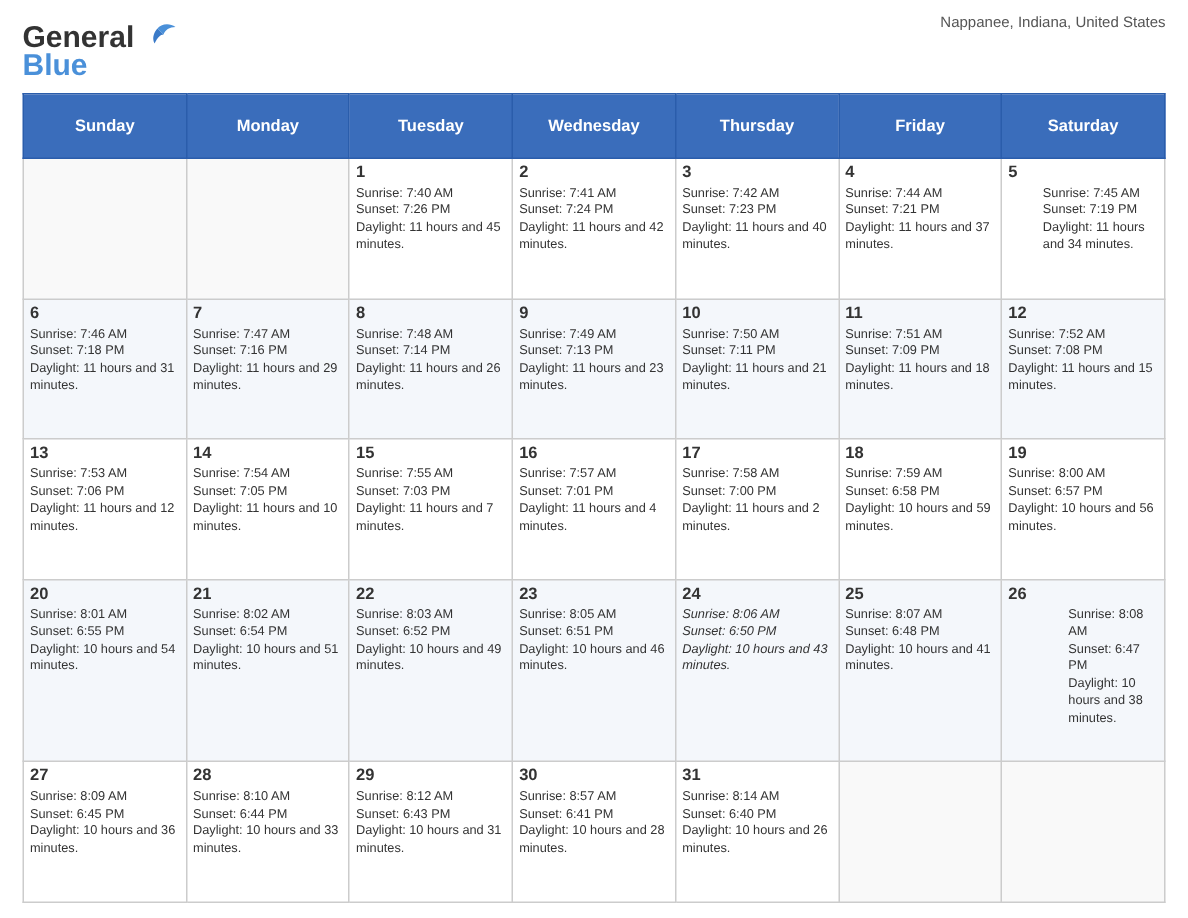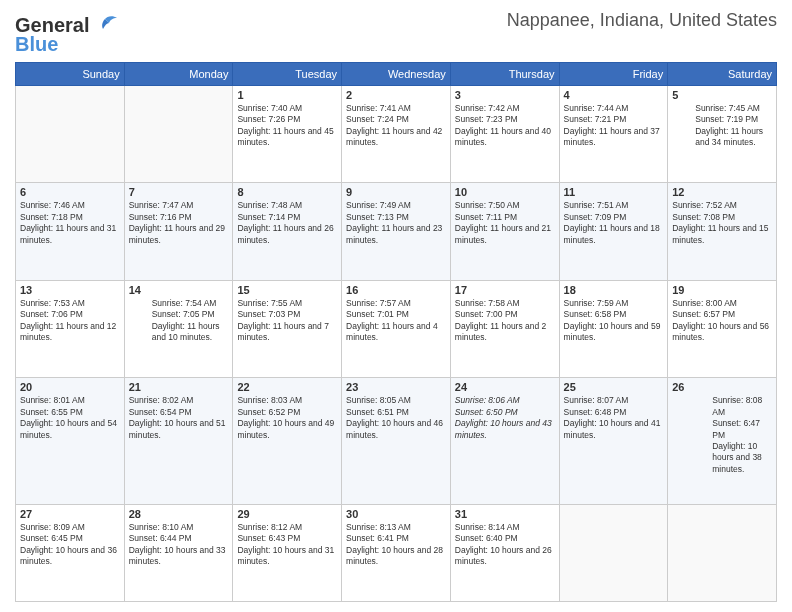--- a/index.html
+++ b/index.html
@@ -37,38 +37,38 @@
     .title-section {
       text-align: right;
     }
     .month-title {
       font-size: 36px;
       font-weight: bold;
       color: #333;
       line-height: 1.1;
     }
     .location {
-      font-size: 18px;
+      font-size: 10px;
       color: #555;
     }
     .calendar {
       flex: 1;
       border: 1px solid #ccc;
       border-collapse: collapse;
       width: 100%;
       table-layout: fixed;
     }
     .calendar th {
       background: #3a6dbb;
       color: #fff;
       font-size: 11px;
-      font-weight: normal;
-      padding: 5px 4px;
+      font-weight: bold;
+      padding: 15px 4px;
       border: 1px solid #2a5dab;
-      text-align: right;
+      text-align: center;
     }
     .calendar td {
       border: 1px solid #ccc;
       vertical-align: top;
       padding: 3px 4px;
       font-size: 9px;
       color: #333;
       width: calc(100% / 7);
       height: 78px;
       background: #fff;
@@ -205,21 +205,21 @@
         </tr>
         <tr>
           <td>
             <span class="day-num">13</span>
             <div class="day-info" style="white-space: pre-line;">Sunrise: 7:53 AM
 Sunset: 7:06 PM
 Daylight: 11 hours and 12 minutes.</div>
           </td>
           <td>
             <span class="day-num">14</span>
-            <div class="day-info" style="white-space: pre-line; margin-left: 23px;">Sunrise: 7:54 AM
+            <div class="day-info" style="white-space: pre-line;">Sunrise: 7:54 AM
 Sunset: 7:05 PM
 Daylight: 11 hours and 10 minutes.</div>
           </td>
           <td>
             <span class="day-num">15</span>
             <div class="day-info" style="white-space: pre-line;">Sunrise: 7:55 AM
 Sunset: 7:03 PM
 Daylight: 11 hours and 7 minutes.</div>
           </td>
           <td>
@@ -305,21 +305,21 @@
 Daylight: 10 hours and 33 minutes.</div>
           </td>
           <td>
             <span class="day-num">29</span>
             <div class="day-info" style="white-space: pre-line;">Sunrise: 8:12 AM
 Sunset: 6:43 PM
 Daylight: 10 hours and 31 minutes.</div>
           </td>
           <td>
             <span class="day-num">30</span>
-            <div class="day-info" style="white-space: pre-line;">Sunrise: 8:13 AM
+            <div class="day-info" style="white-space: pre-line;">Sunrise: 8:57 AM
 Sunset: 6:41 PM
 Daylight: 10 hours and 28 minutes.</div>
           </td>
           <td>
             <span class="day-num">31</span>
             <div class="day-info" style="white-space: pre-line;">Sunrise: 8:14 AM
 Sunset: 6:40 PM
 Daylight: 10 hours and 26 minutes.</div>
           </td>
           <td class="empty"></td>

